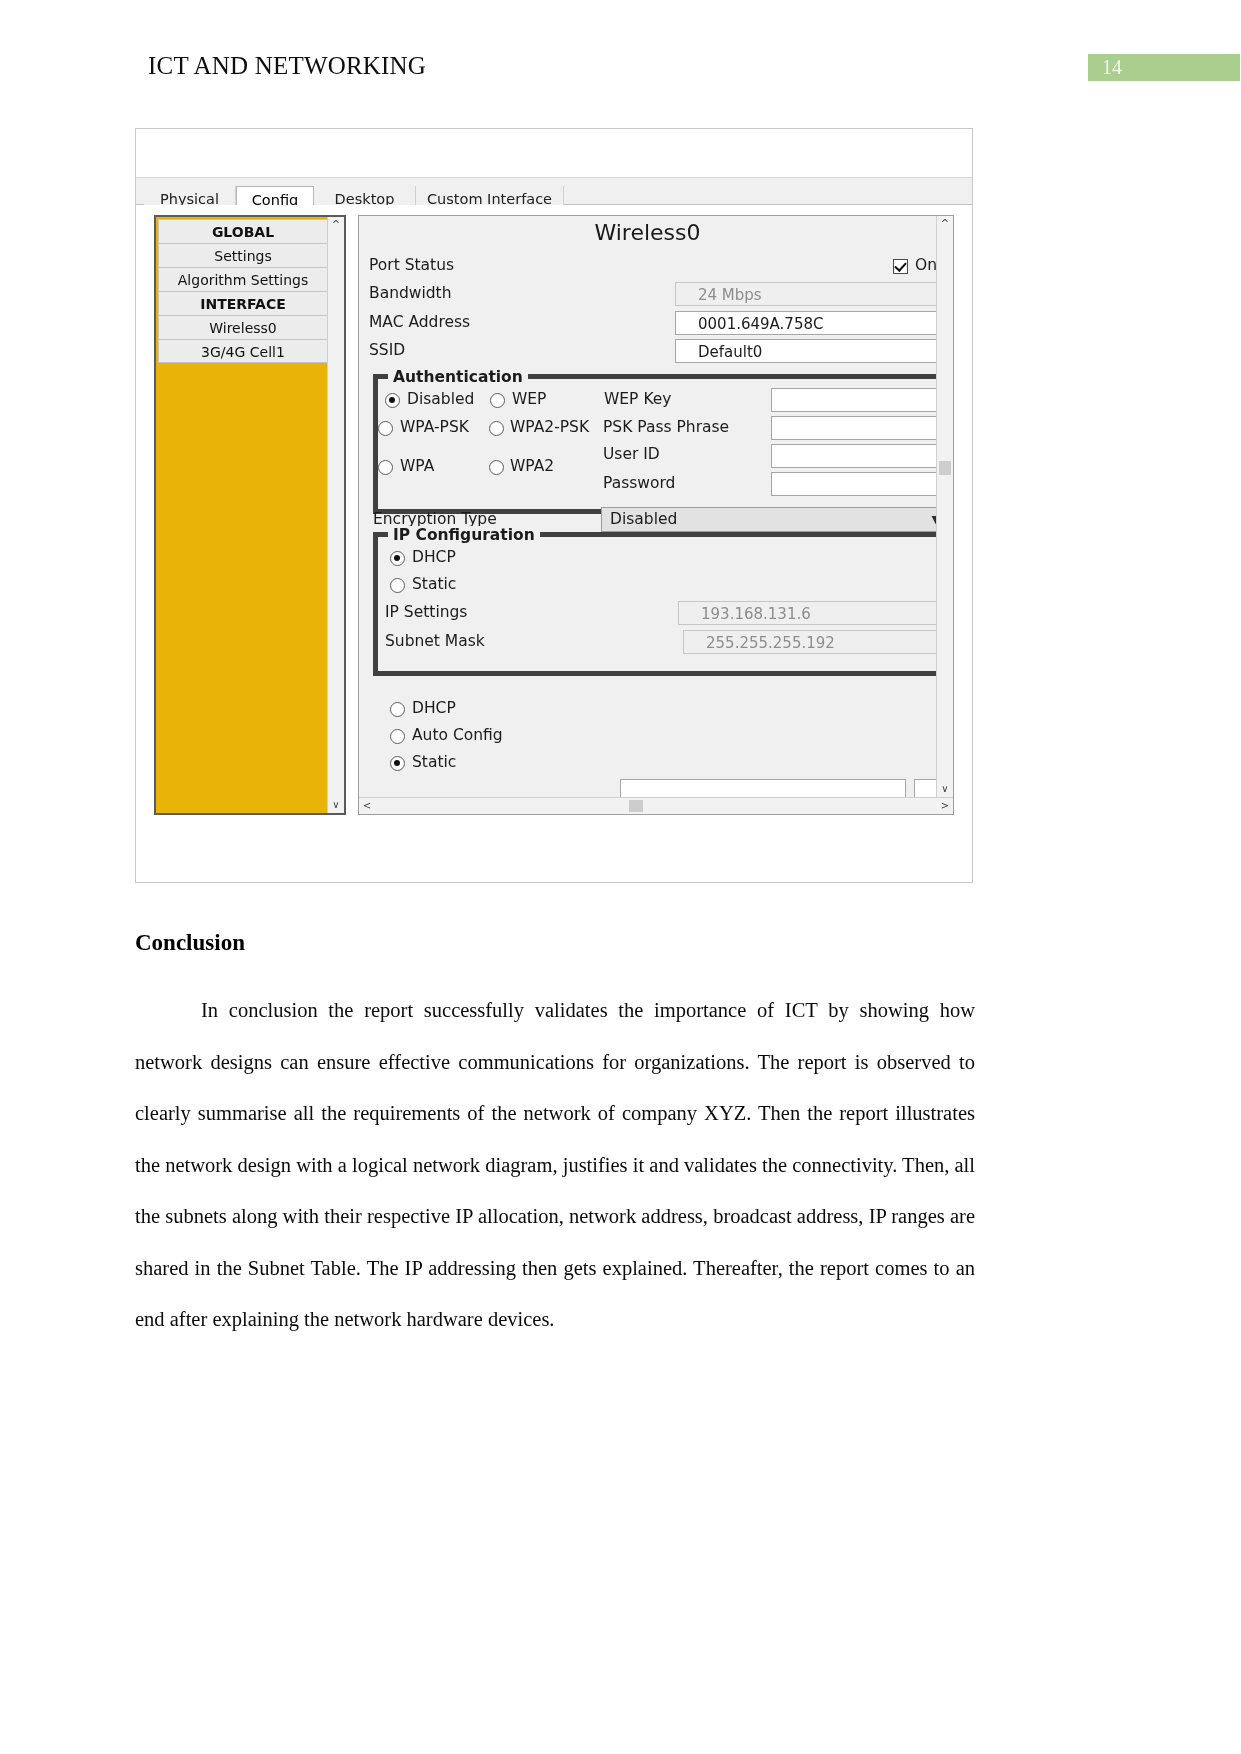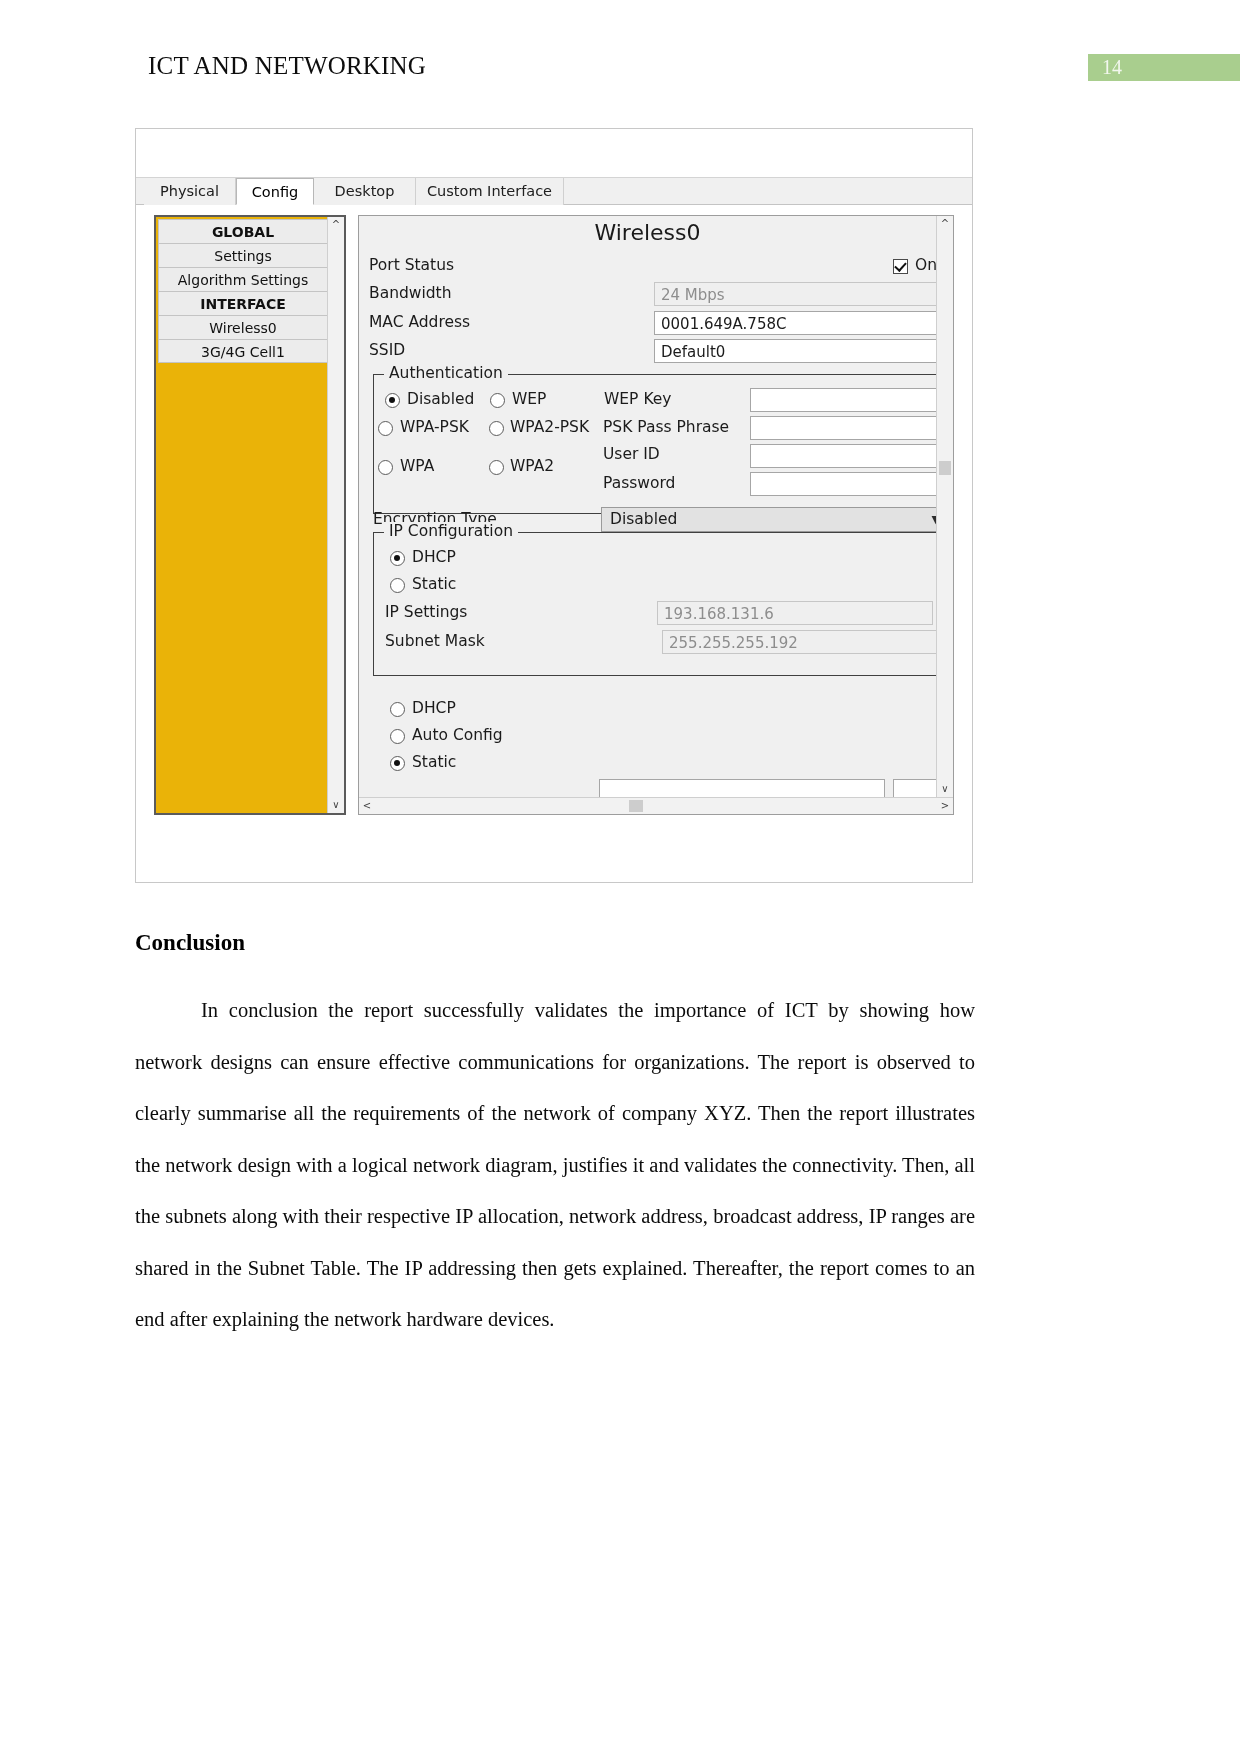--- a/index.html
+++ b/index.html
@@ -117,21 +117,21 @@
     top: 48px;
     width: 100%;
     height: 28px;
     background: #f0f0f0;
     border-top: 1px solid #d4d4d4;
     border-bottom: 1px solid #c4c4c4;
     box-sizing: border-box;
   }
   .tab {
     position: absolute;
-    top: 0;
+    top: 8px;
     height: 27px;
     line-height: 27px;
     text-align: center;
     font-family: "DejaVu Sans", sans-serif;
     font-size: 14.5px;
     color: #202020;
     background: #f0f0f0;
     border-right: 1px solid #d0d0d0;
     box-sizing: border-box;
     white-space: nowrap;
@@ -252,24 +252,25 @@
   }
   .field {
     position: absolute;
     height: 24px;
     background: #ffffff;
     border: 1px solid #a6a6a6;
     box-sizing: border-box;
     font-family: "DejaVu Sans", sans-serif;
     font-size: 15px;
     color: #1b1b1b;
-    padding: 1px 6px;
+    padding: 1px 22px;
     line-height: 22px;
     overflow: hidden;
     white-space: nowrap;
+    margin-left: 21px;
   }
   .field.readonly {
     background: #efefef;
     color: #8d8d8d;
     border-color: #c6c6c6;
   }
   .field.empty { color: transparent; }
 
   
   .checkbox {
@@ -309,22 +310,23 @@
     top: 3px;
     width: 6px;
     height: 6px;
     border-radius: 50%;
     background: #111;
   }
 
   
   .group {
     position: absolute;
-    border: 1px solid #404040;
-    box-sizing: border-box;
+    border: 5px solid #404040;
+    box-sizing: border-box;
+    font-weight: bold;
   }
   .group-title {
     position: absolute;
     top: -11px;
     left: 10px;
     padding: 0 5px;
     background: #f0f0f0;
     font-family: "DejaVu Sans", sans-serif;
     font-size: 15.5px;
     color: #1b1b1b;

